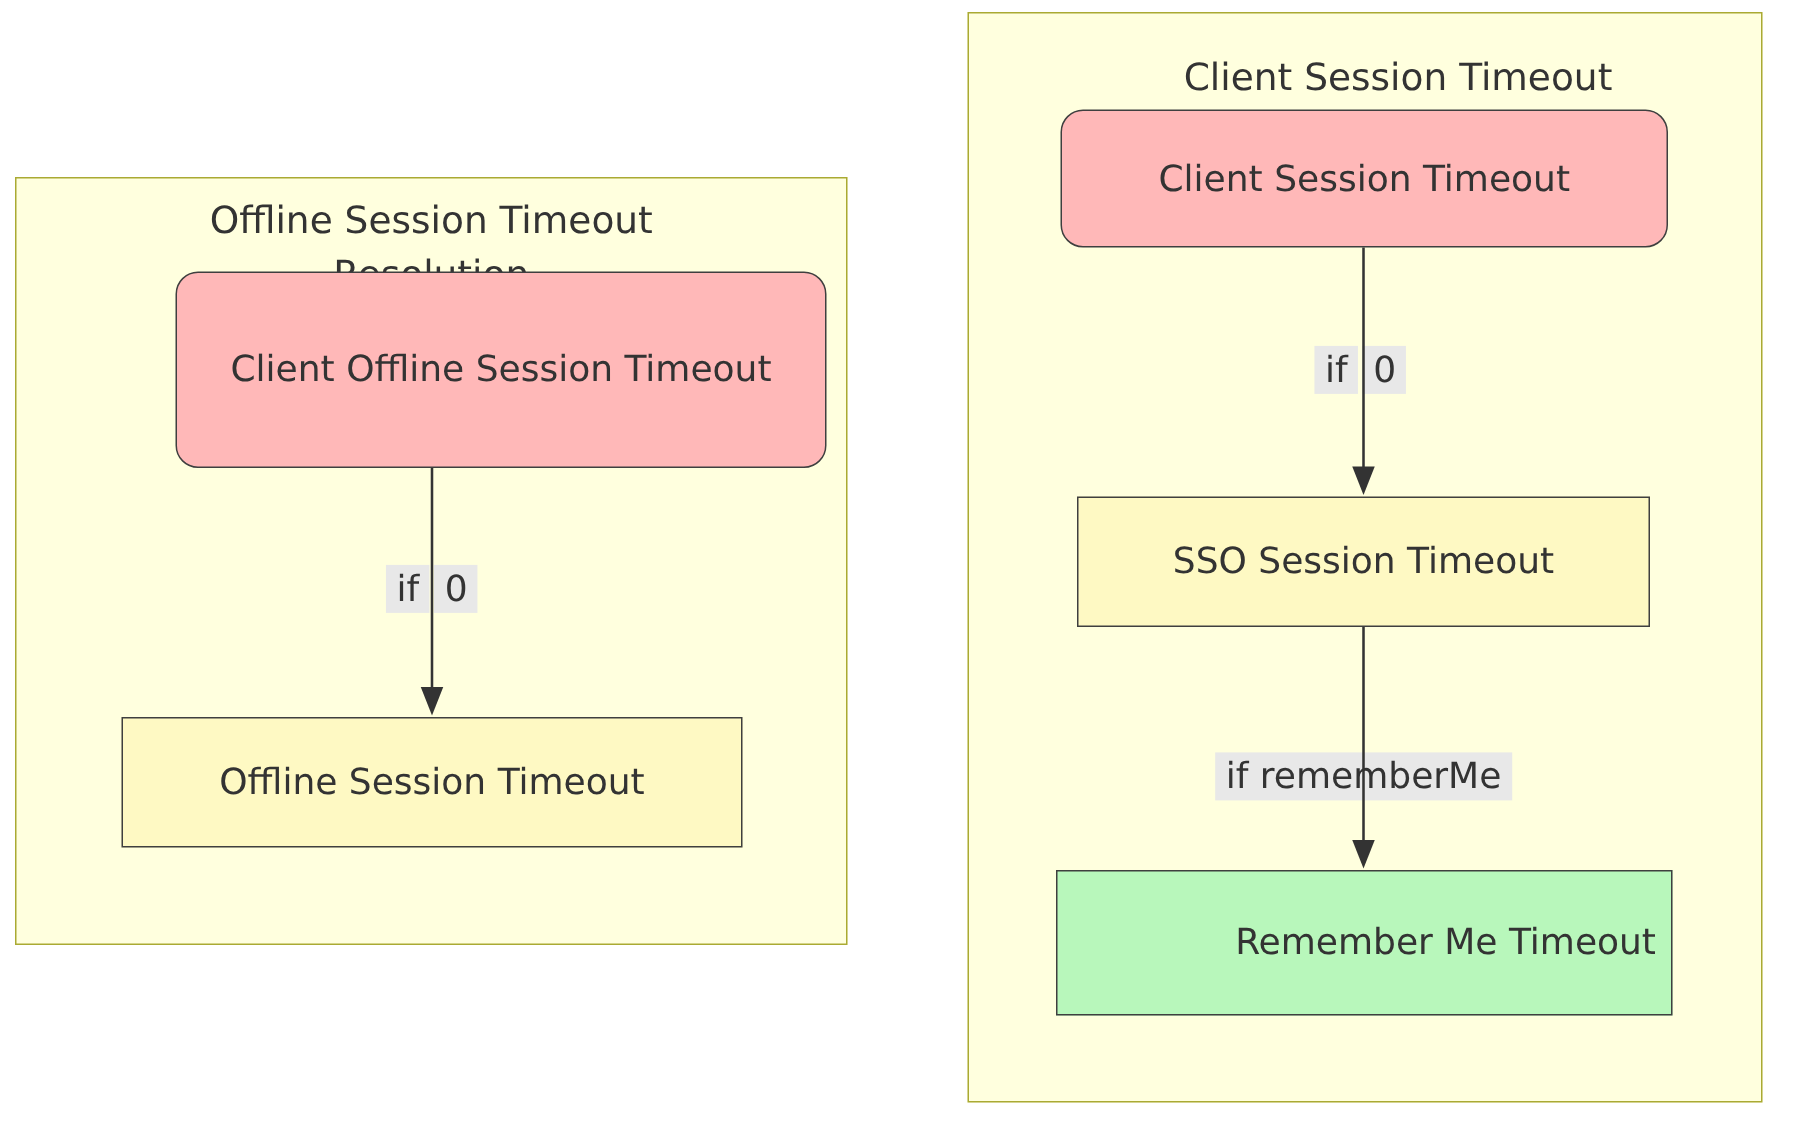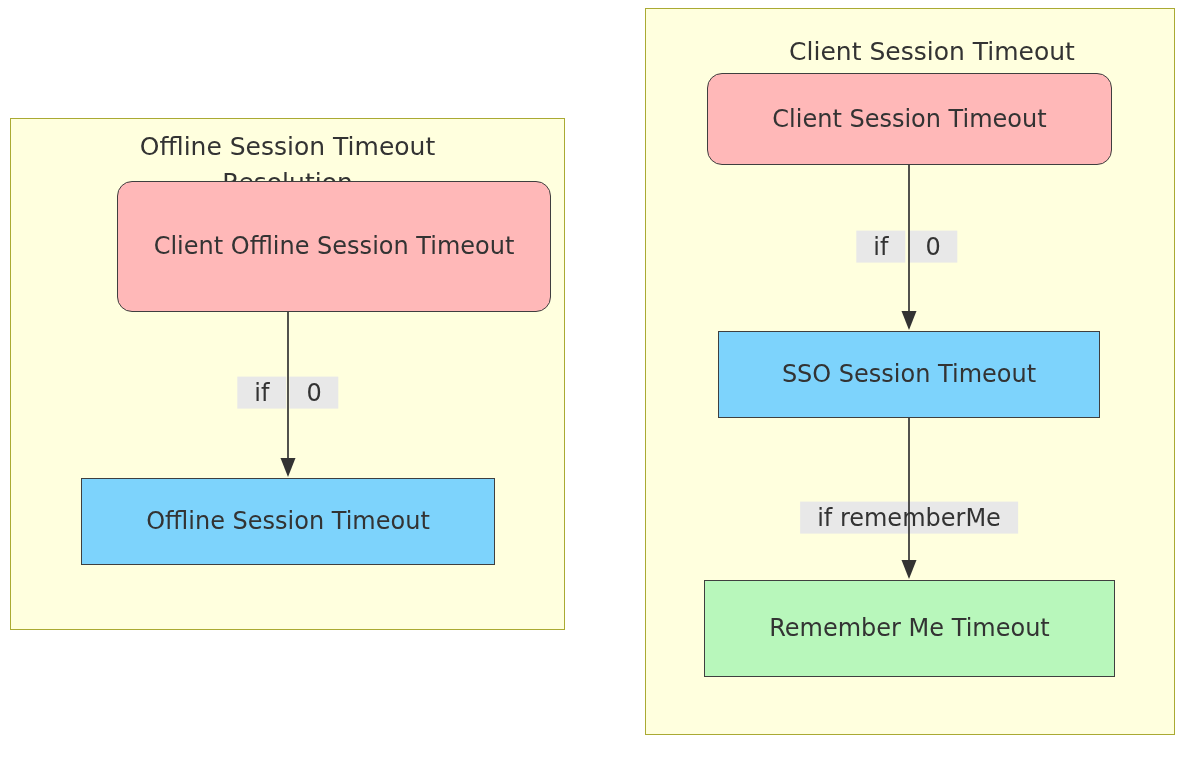--- a/index.html
+++ b/index.html
@@ -50,21 +50,21 @@
     display: flex;
     align-items: center;
     justify-content: center;
     text-align: center;
     font-size: 24px;
     line-height: 1.42;
     color: #333333;
     padding: 4px 10px;
   }
   .node-pink   { background: #ffb8b8; border-radius: 15px; }
-  .node-purple { background: #7dd3fc; text-align: center; }
+  .node-purple { background: #fef9c3; text-align: center; }
   .node-green  { background: #b8f7bb; }
   .node-label { display: block; }
 
   
   #edge-layer {
     position: absolute;
     inset: 0;
     width: 1200px;
     height: 757px;
     pointer-events: none;
@@ -81,21 +81,21 @@
     position: absolute;
     font-size: 24px;
     line-height: 1.2;
     color: #333333;
     white-space: nowrap;
     transform: translate(-50%, -50%);
     pointer-events: none;
   }
   .edge-label .lbl-bg {
     background: #e8e8e8;
-    padding: 2px 17px;
+    padding: 2px 7px;
   }
   .edge-label.split .lbl-gap { display: inline-block; width: 3px; }
 </style>
 </head>
 <body>
 
 <div id="diagram-canvas">
 
   <div class="subgraph" style="left:10px; top:118px; width:555px; height:512px;">
     <div class="subgraph-title" style="top:10px; padding:0 80px;">Offline Session Timeout Resolution</div>
@@ -118,21 +118,21 @@
   </div>
 
   <div class="node node-pink" style="left:707px; top:73px; width:405px; height:92px;">
     <span class="node-label">Client Session Timeout</span>
   </div>
 
   <div class="node node-purple" style="left:718px; top:331px; width:382px; height:87px;">
     <span class="node-label">SSO Session Timeout</span>
   </div>
 
-  <div class="node node-green" style="left:704px; top:580px; width:411px; height:97px;">
+  <div class="node node-green" style="left:704px; top:580px; width:411px; height:97px;justify-content:flex-end;">
     <span class="node-label">Remember Me Timeout</span>
   </div>
 
   <div class="edge-label split" style="left:907px; top:247px;">
     <span class="lbl-bg">if</span><span class="lbl-gap"></span><span class="lbl-bg">0</span>
   </div>
 
   <div class="edge-label" style="left:909px; top:518px;">
     <span class="lbl-bg">if rememberMe</span>
   </div>

